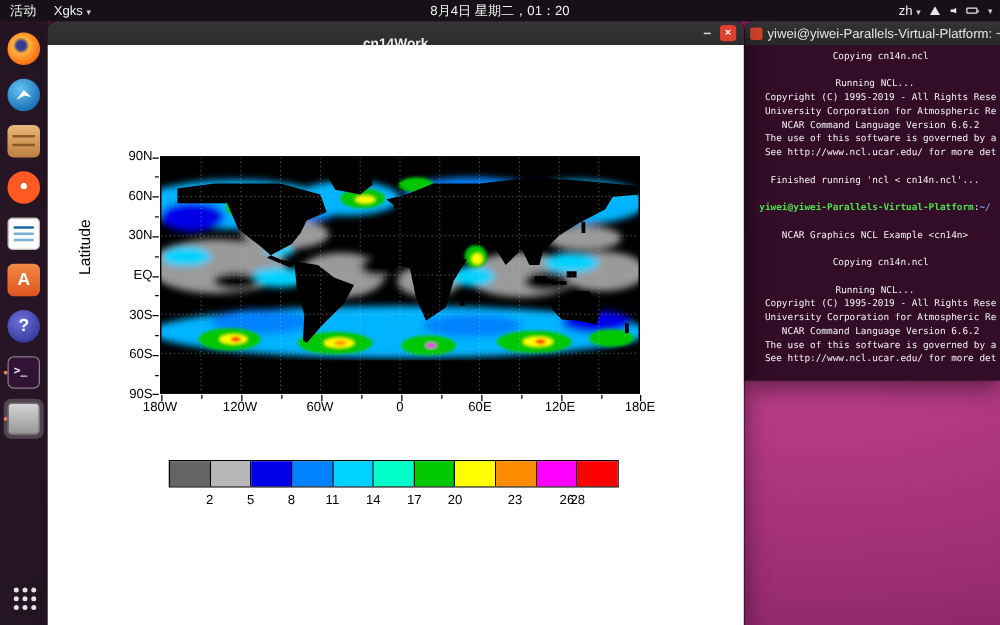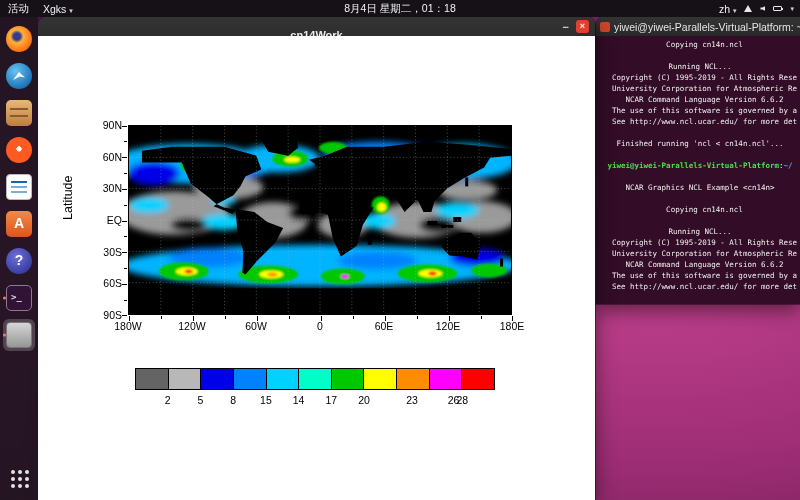--- a/index.html
+++ b/index.html
@@ -116,21 +116,21 @@
   .t-blue { color:#6e9ef7; font-weight:bold; }
 </style>
 </head>
 <body>
 
 <div class="topbar">
   <div class="left">
     <span>活动</span>
     <span><span>Xgks</span> <span class="caret">▾</span></span>
   </div>
-  <div class="clock">8月4日 星期二，01：18</div>
+  <div class="clock">8月4日 星期二，01：20</div>
   <div class="right">
     <span><span>zh</span> <span class="caret">▾</span></span>
     <span class="mini-net"></span>
     <span class="mini-vol"></span>
     <span class="mini-batt"></span>
     <span class="caret">▾</span>
   </div>
 </div>
 
 <div class="dock">
@@ -342,21 +342,21 @@
         <div class="cb-box" style="background: rgb(0, 200, 0);"></div>
         <div class="cb-box" style="background: rgb(255, 255, 0);"></div>
         <div class="cb-box" style="background: rgb(255, 140, 0);"></div>
         <div class="cb-box" style="background: rgb(255, 0, 255);"></div>
         <div class="cb-box" style="background: rgb(255, 0, 0);"></div>
       </div>
     <div class="colorbar-labels">
         <div class="cb-label" style="left: 32.7273px;">2</div>
         <div class="cb-label" style="left: 65.4545px;">5</div>
         <div class="cb-label" style="left: 98.1818px;">8</div>
-        <div class="cb-label" style="left: 130.909px;">15</div>
+        <div class="cb-label" style="left: 130.909px;">11</div>
         <div class="cb-label" style="left: 163.636px;">14</div>
         <div class="cb-label" style="left: 196.364px;">17</div>
         <div class="cb-label" style="left: 229.091px;">20</div>
         <div class="cb-label" style="left: 277px;">23</div>
         <div class="cb-label" style="left: 294.545px; margin-left: 24px;">26</div>
         <div class="cb-label" style="left: 327.273px;">28</div>
       </div>
   </div>
 </div>
 

